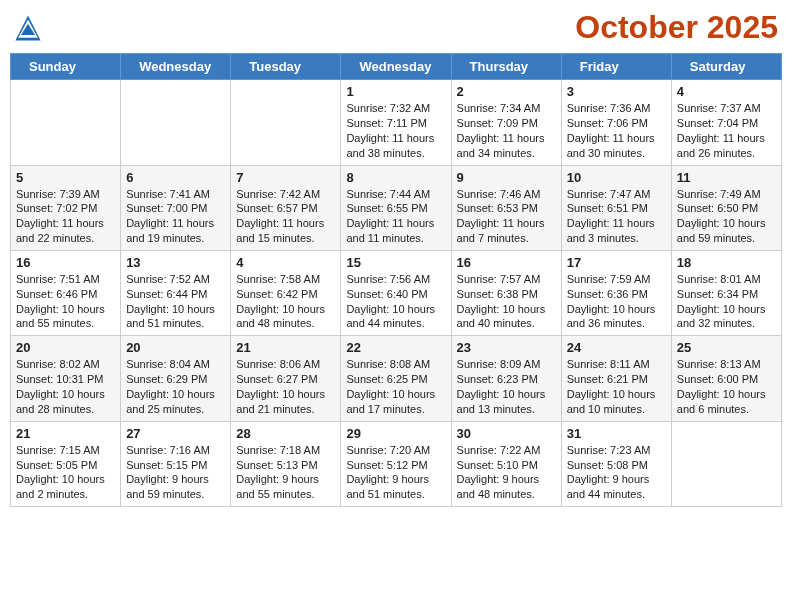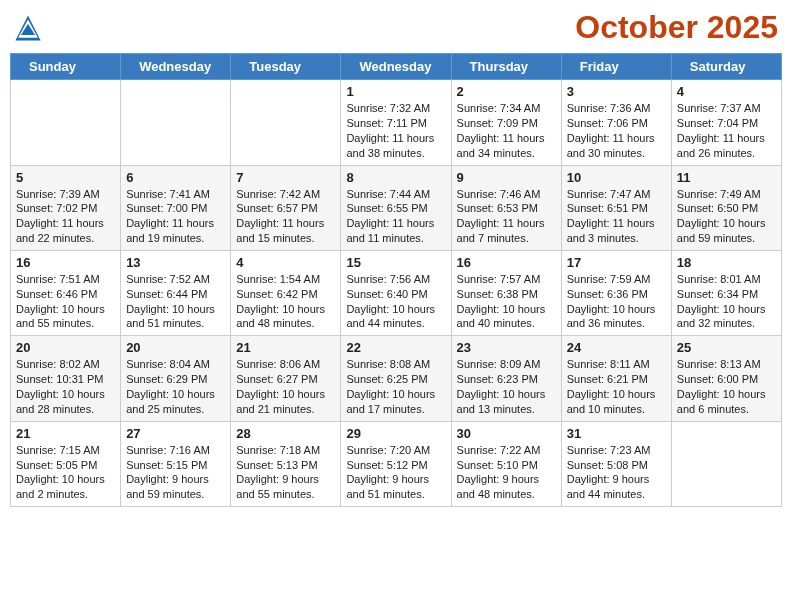--- a/index.html
+++ b/index.html
@@ -220,21 +220,21 @@
         </td>
         <td>
           <span class="day-num">13</span>
           <div class="cell-content">Sunrise: 7:52 AM
 Sunset: 6:44 PM
 Daylight: 10 hours
 and 51 minutes.</div>
         </td>
         <td>
           <span class="day-num">4</span>
-          <div class="cell-content">Sunrise: 1:54 AM
+          <div class="cell-content">Sunrise: 7:58 AM
 Sunset: 6:42 PM
 Daylight: 10 hours
 and 48 minutes.</div>
         </td>
         <td>
           <span class="day-num">15</span>
           <div class="cell-content">Sunrise: 7:56 AM
 Sunset: 6:40 PM
 Daylight: 10 hours
 and 44 minutes.</div>

